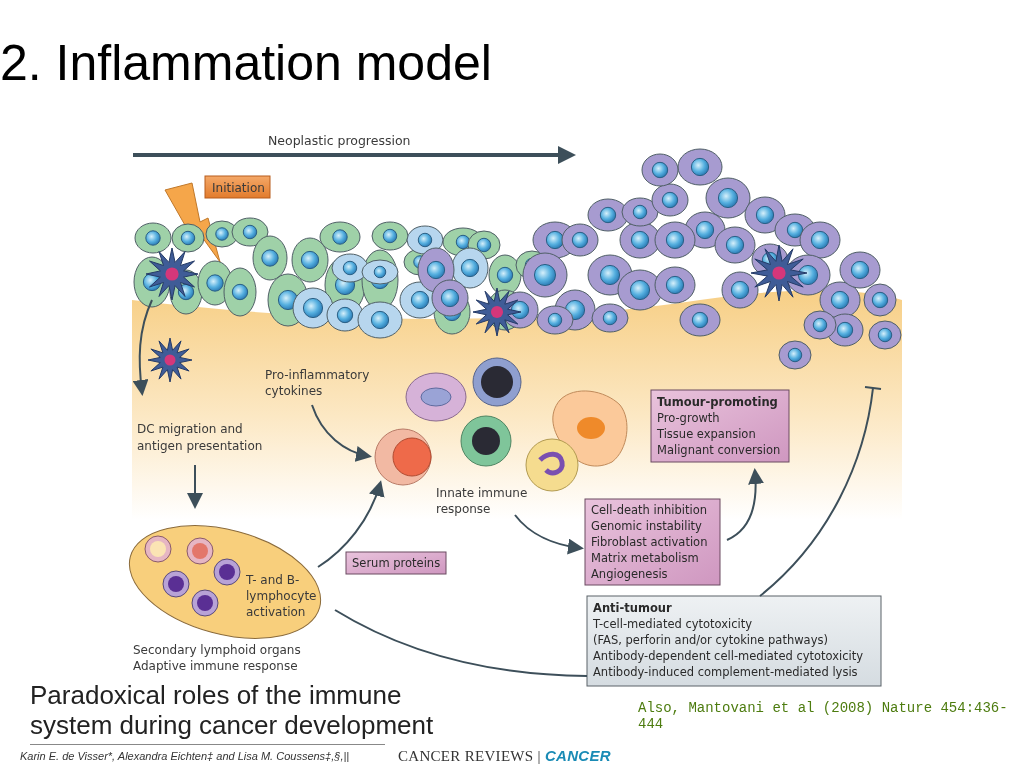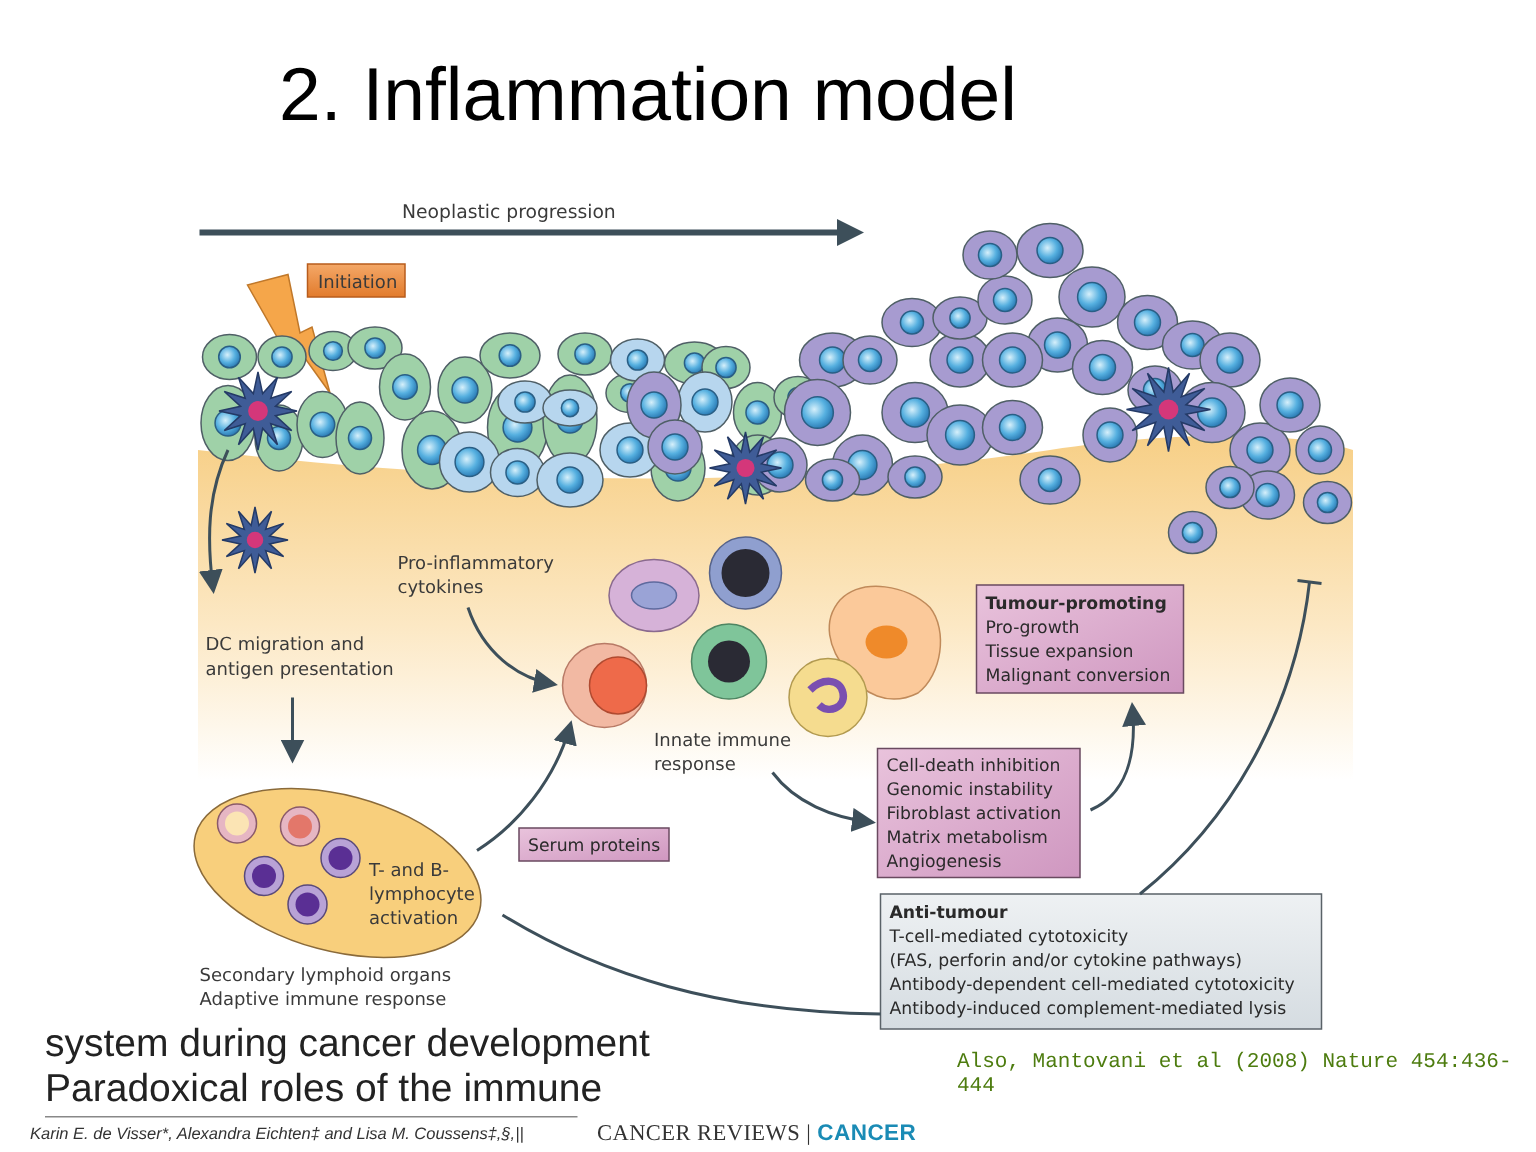--- a/index.html
+++ b/index.html
@@ -1,26 +1,26 @@
 <!DOCTYPE html>
 <html><head>
 <meta charset="utf-8">
 <style>
   html, body { margin:0; padding:0; background:#ffffff; }
   body { width:1024px; height:768px; position:relative; overflow:hidden; font-family:"DejaVu Sans", sans-serif; }
-  .slide-title { position:absolute; left:0; top:38px; width:864px; text-align:center; font-family:"Liberation Sans", sans-serif; font-size:50px; color:#000; line-height:1; }
+  .slide-title { position:absolute; left:0; top:38px; width:864px; text-align:left; font-family:"Liberation Sans", sans-serif; font-size:50px; color:#000; line-height:1; }
   svg.fig { position:absolute; left:0; top:0; }
   .lbl { font-family:"DejaVu Sans", sans-serif; fill:#3a3a3a; }
   .box-txt { font-family:"DejaVu Sans", sans-serif; fill:#2a2a2a; font-size:11.5px; }
   .box-bold { font-weight:bold; }
   .fig-caption { position:absolute; left:30px; top:680px; font-family:"Liberation Sans", sans-serif; font-size:26px; line-height:30px; color:#222; }
   .rule { position:absolute; left:30px; top:744px; width:355px; height:1px; background:#888; }
   .authors { position:absolute; left:20px; top:750px; font-family:"Liberation Sans", sans-serif; font-style:italic; font-size:11px; color:#333; }
   .journal { position:absolute; left:398px; top:747px; font-family:"Liberation Serif", serif; font-size:15px; color:#333; letter-spacing:0.3px; }
-  .journal .accent { font-family:"Liberation Sans", sans-serif; font-weight:bold; }
+  .journal .accent { font-family:"Liberation Sans", sans-serif; font-weight:bold;font-style:italic; }
   .citation { position:absolute; left:638px; top:700px; font-family:Liberation Mono, monospace; font-size:14px; color:#4d7c0f; }
 </style>
 </head>
 <body>
 
 <div class="slide-title">2. Inflammation model</div>
 
 <svg class="fig" width="1024" height="768" viewBox="0 0 1024 768">
   <defs>
     <linearGradient id="stromaGrad" x1="0" y1="0" x2="0" y2="1">
@@ -428,22 +428,22 @@
 
   <path d="M318,567 C345,550 370,520 380,484" fill="none" stroke="#3d4f5a" stroke-width="2" marker-end="url(#arrowHead)"></path>
 
   <path d="M335,610 C400,650 480,675 587,676" fill="none" stroke="#3d4f5a" stroke-width="2"></path>
 
   <rect x="346" y="552" width="100" height="22" fill="url(#pinkGrad)" stroke="#6a4a60"></rect>
   <text class="box-txt" x="352" y="567">Serum proteins</text>
 </svg>
 
 <div class="fig-caption">
+  <div>Paradoxical roles of the immune</div>
   <div>system during cancer development</div>
-  <div>Paradoxical roles of the immune</div>
 </div>
 <div class="rule"></div>
 <div class="authors">Karin E. de Visser*, Alexandra Eichten‡ and Lisa M. Coussens‡,§,||</div>
 <div class="journal">
   <span>CANCER REVIEWS</span>
   <span> | </span>
   <span class="accent" style="color:#1a8bb5">CANCER</span>
 </div>
 <div class="citation">Also, Mantovani et al (2008) Nature 454:436-444</div>
 

